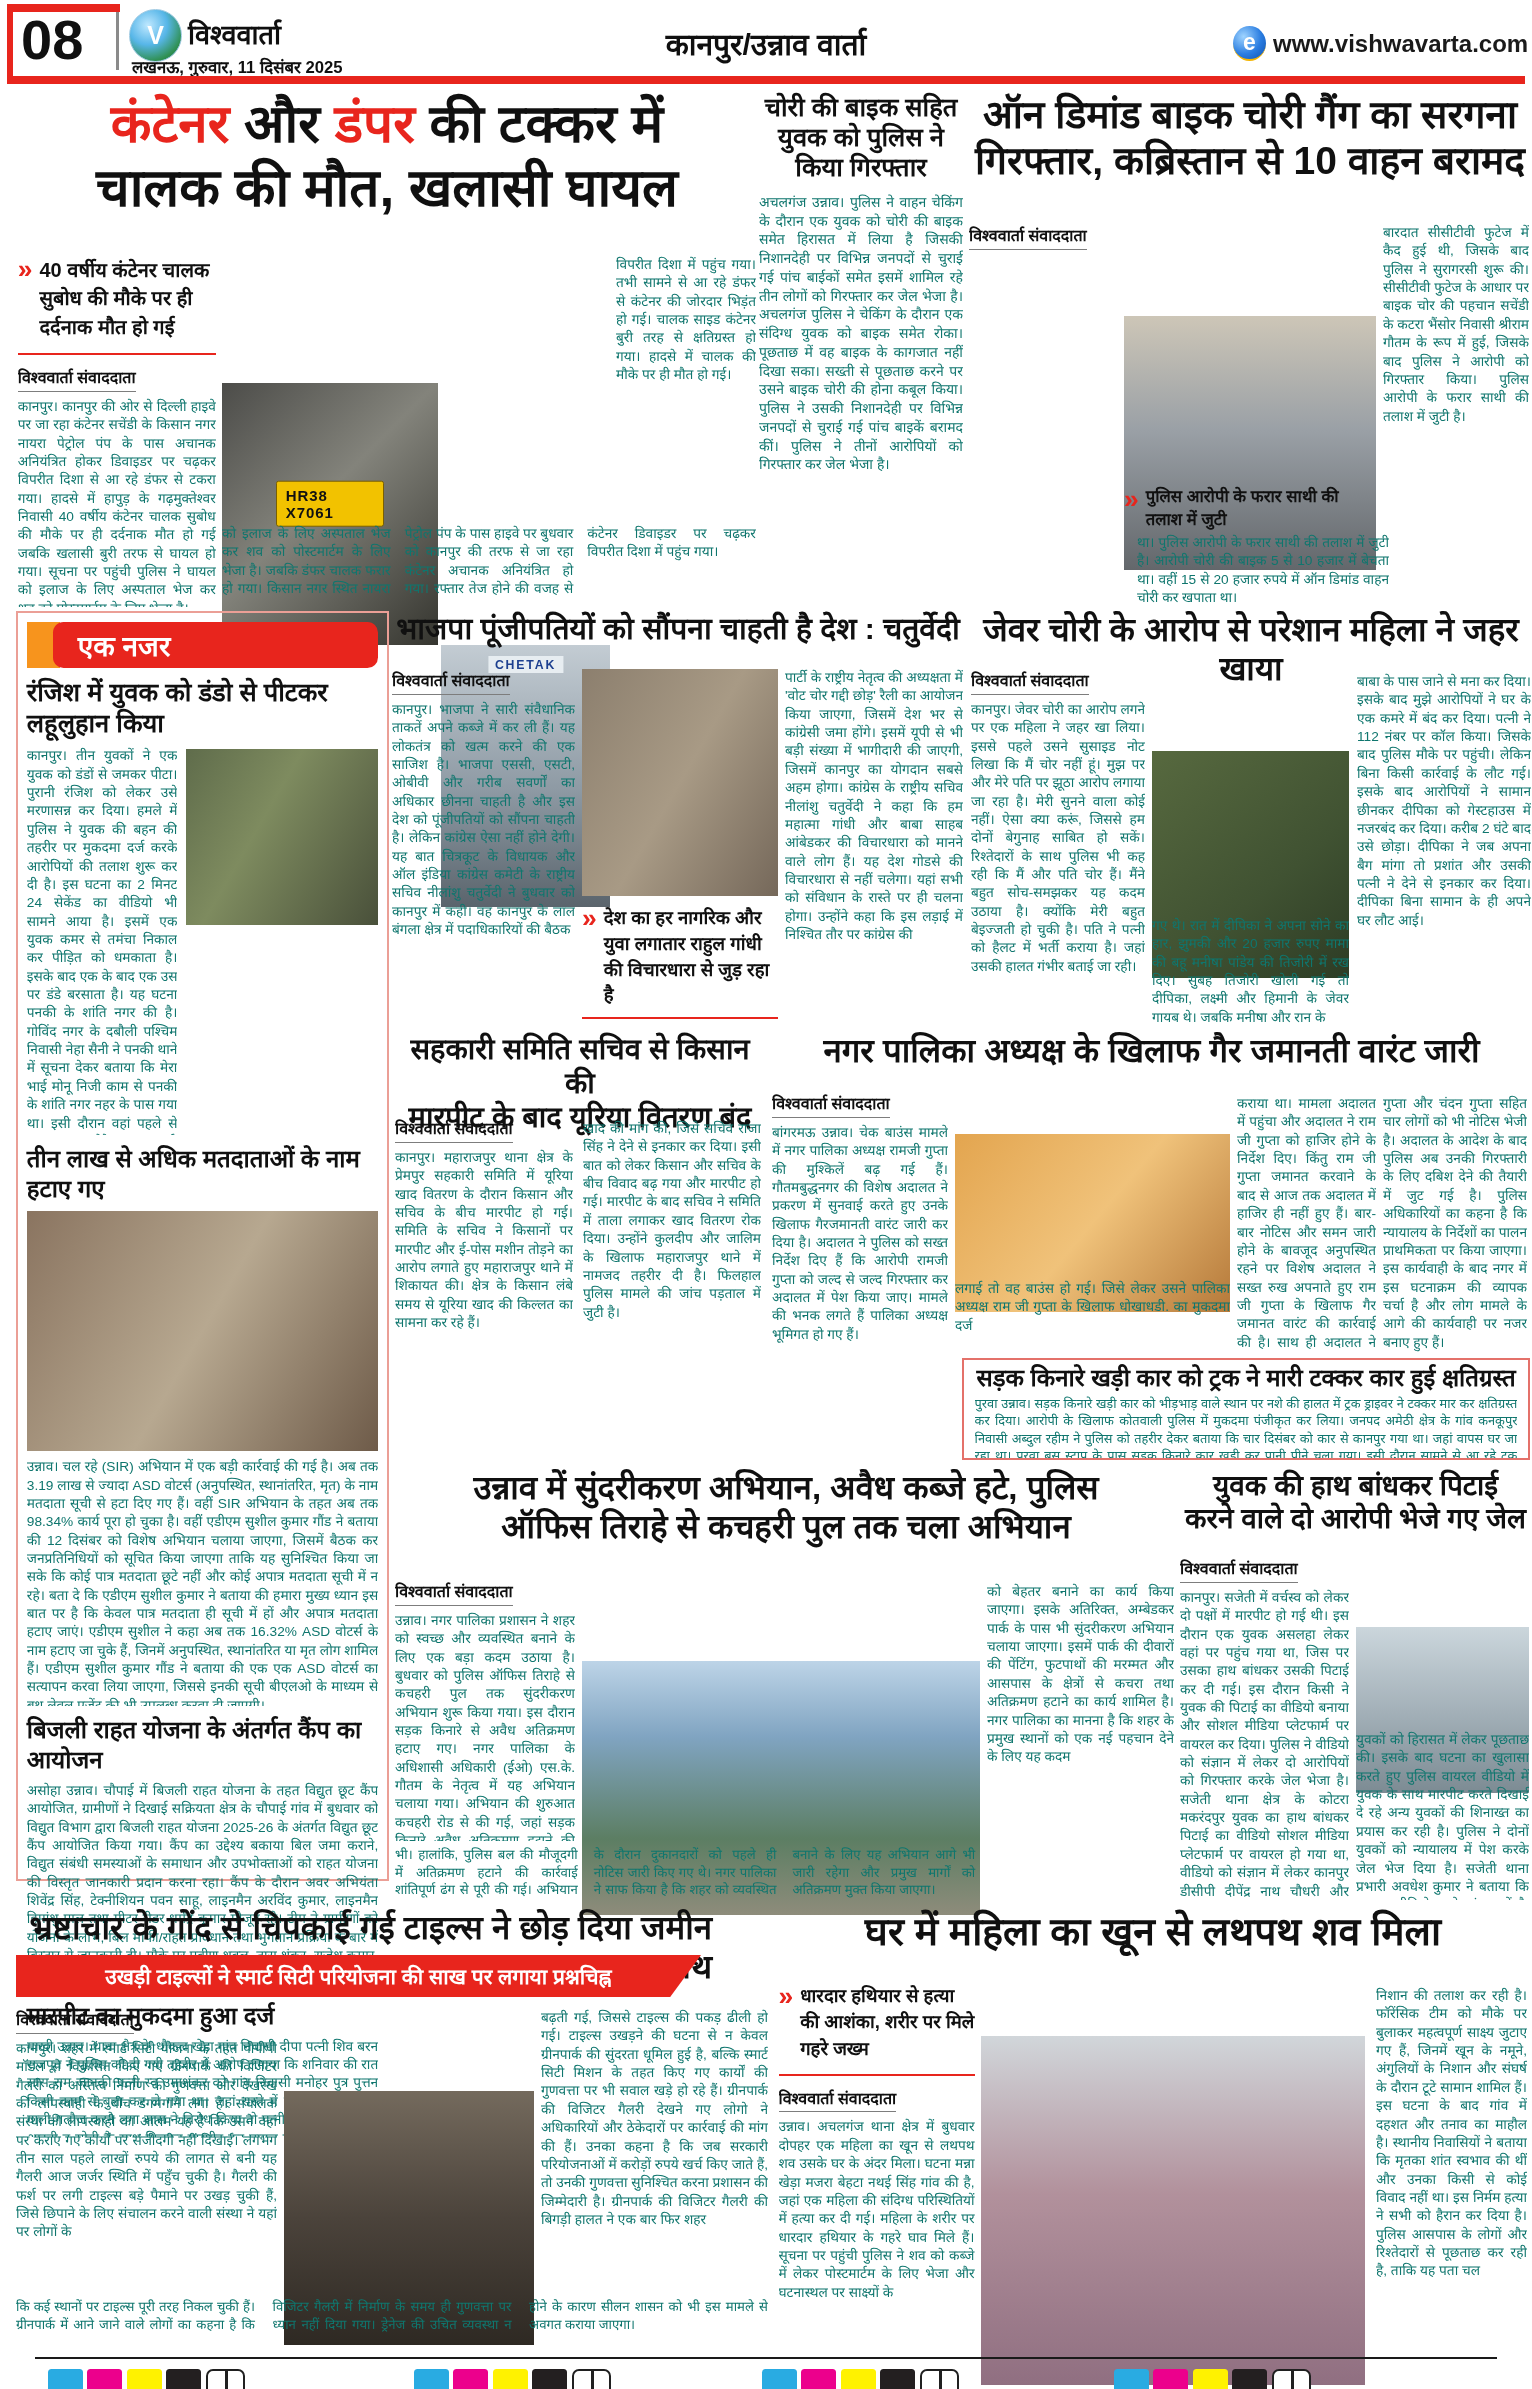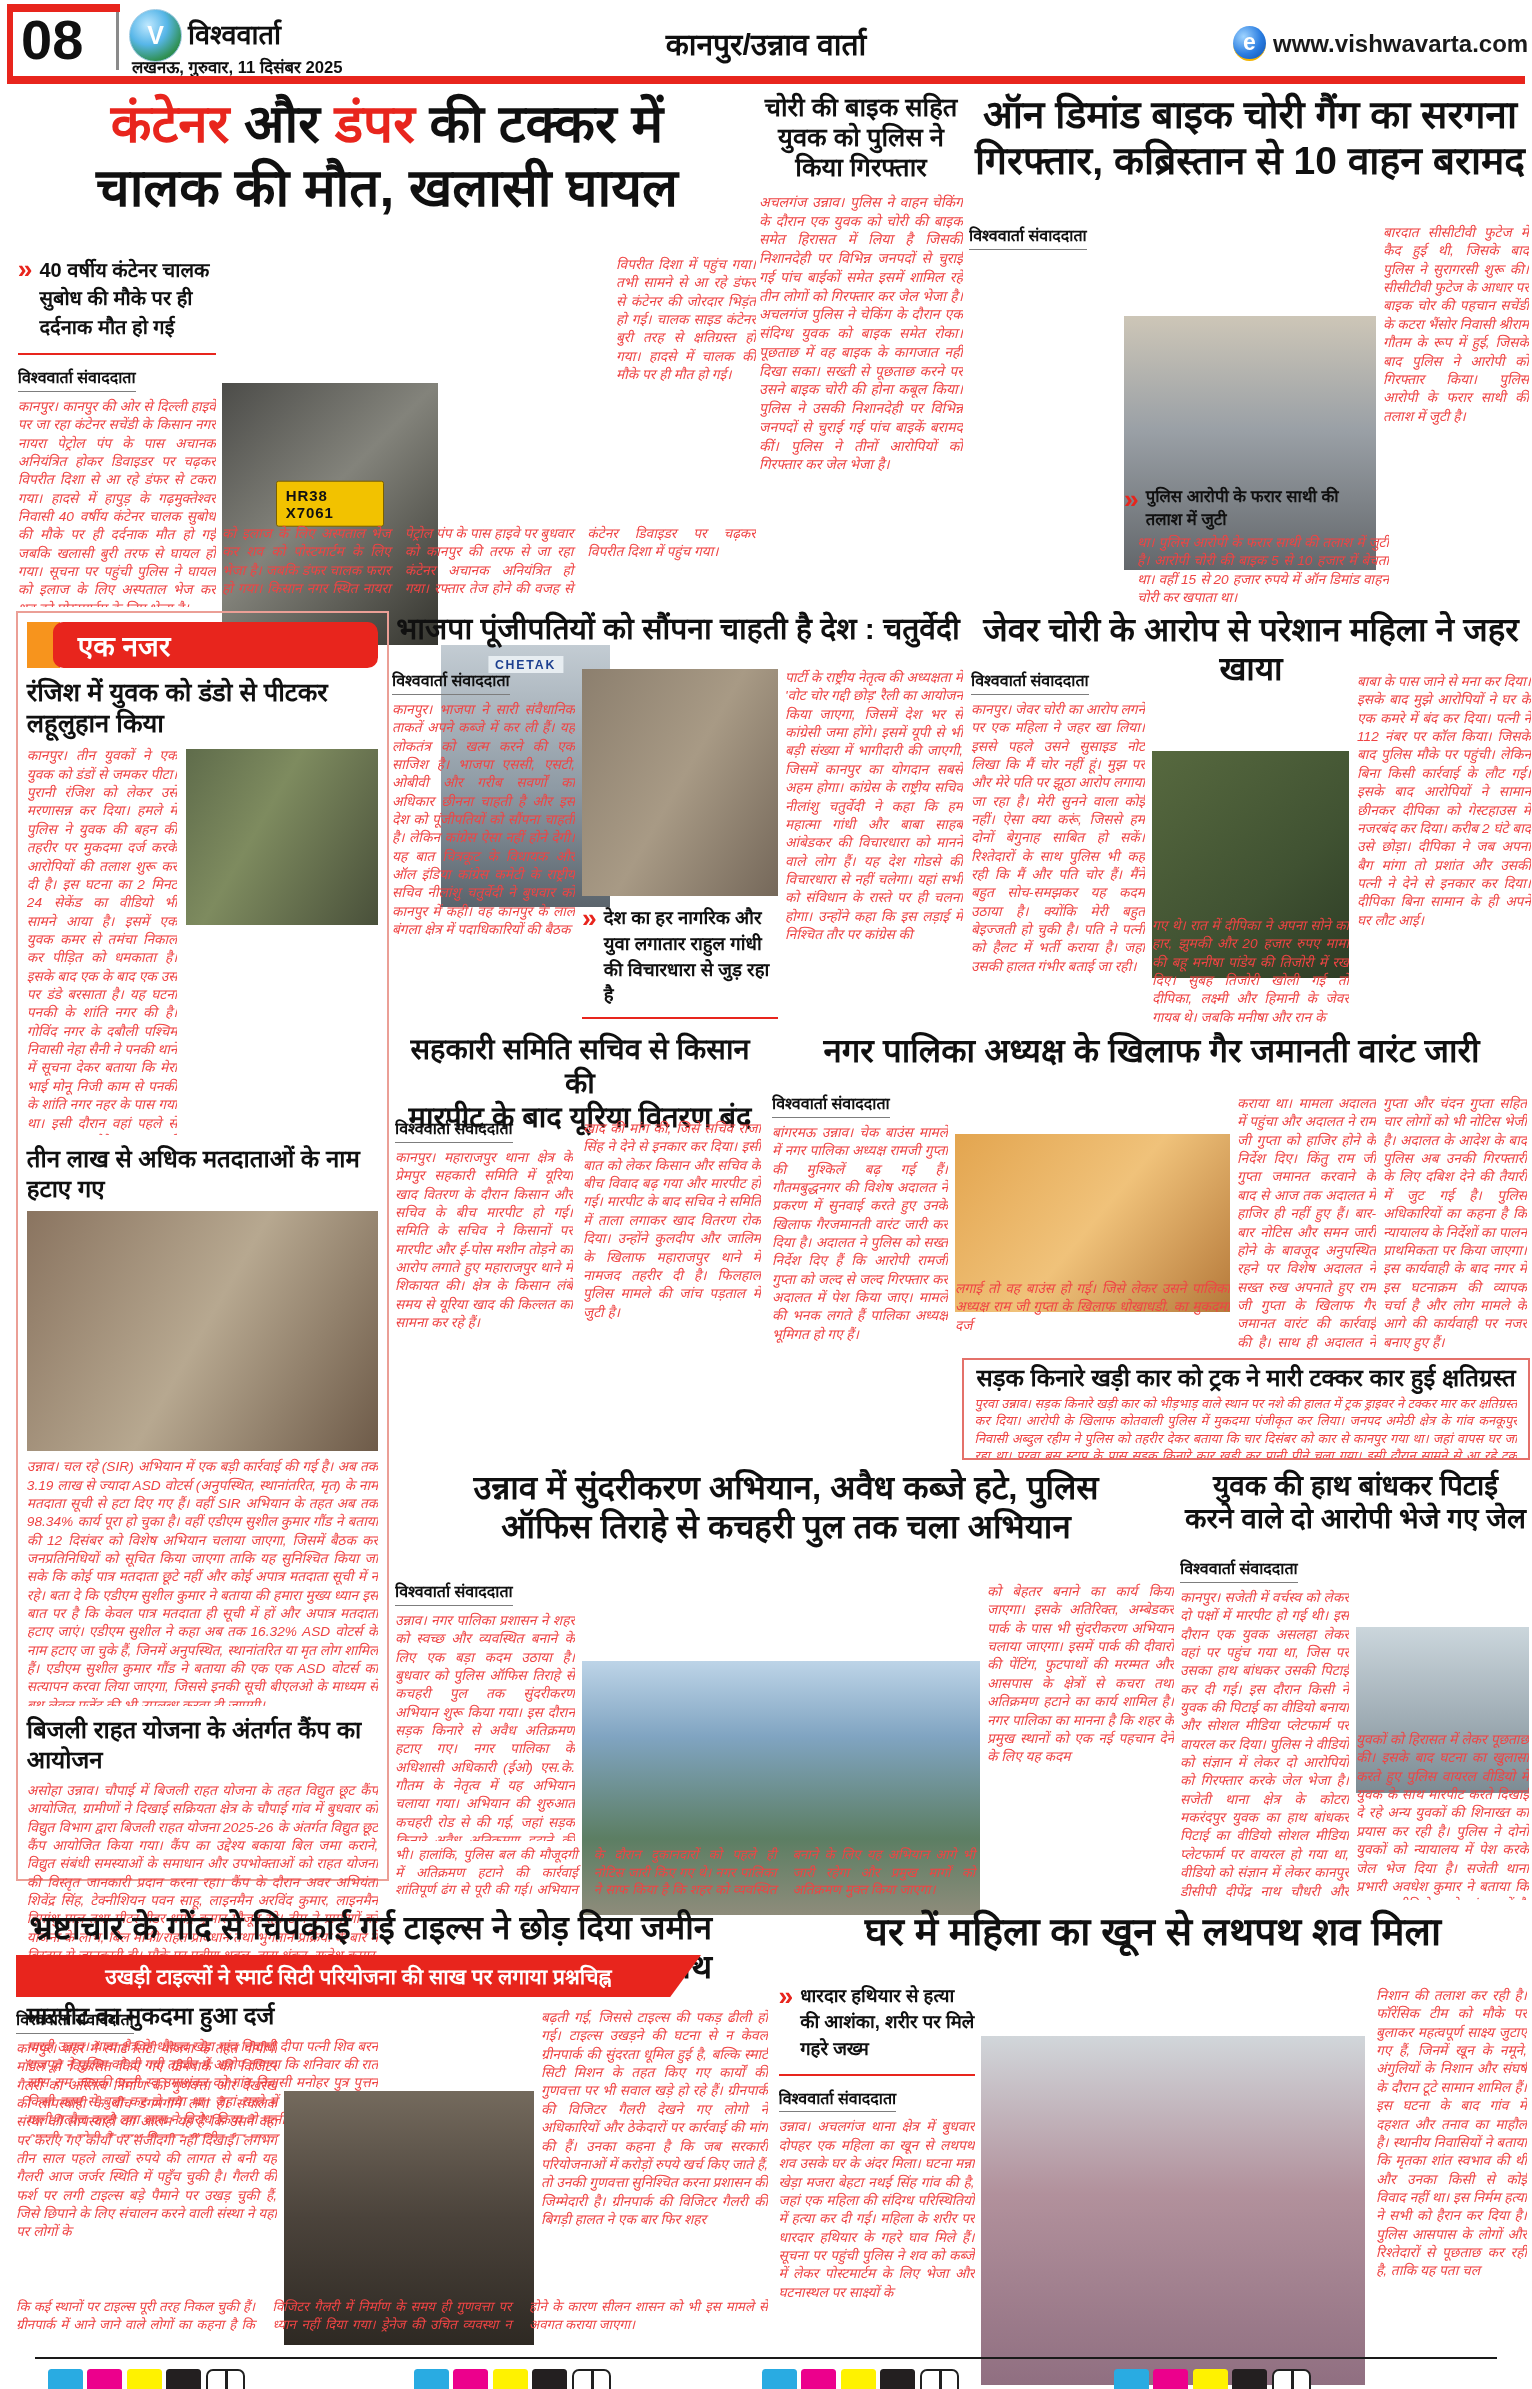--- a/index.html
+++ b/index.html
@@ -2,21 +2,21 @@
 <html style="font-size:14px"><head>
 <meta charset="utf-8">
 <style>
   html,body{margin:0;padding:0;background:#8a8a8a;}
   #paper{position:relative;width:1532px;height:2389px;background:#ffffff;
     font-family:"Liberation Sans","DejaVu Sans",sans-serif;color:#141414;overflow:hidden;}
   .abs{position:absolute;}
   .red{background:#e8251d;}
   .hl{font-weight:800;color:#101010;line-height:1.18;}
   .ctr{text-align:center;}
-  .body-txt{font-size:13.7px;line-height:1.34;text-align:justify;color:#ef4444;overflow:hidden;font-style:italic;}
+  .body-txt{font-size:13.7px;line-height:1.34;text-align:justify;color:#0f766e;overflow:hidden;}
   .byline{font-weight:700;font-size:16px;color:#101010;border-bottom:1.8px solid #7d7d7d;
     display:inline-block;padding-bottom:2.6px;margin-bottom:6.2px;}
   .clip{overflow:hidden;}
   .photo{position:relative;overflow:hidden;background:#9a9a9a;}
   .ph-truck{background:linear-gradient(135deg,#4c4c49 0%,#83837b 45%,#35352f 100%);}
   .ph-truck2{background:linear-gradient(180deg,#c3ccd3 0%,#8e9aa4 55%,#5a646c 100%);}
   .ph-bikes{background:linear-gradient(180deg,#cdc6b7 0%,#9aa0a6 45%,#63676b 100%);}
   .ph-beating{background:linear-gradient(120deg,#5f6c4b 0%,#7e8b5f 40%,#49503a 100%);}
   .ph-voters{background:linear-gradient(120deg,#8a7460 0%,#b7a890 50%,#6e5b49 100%);}
   .ph-congress{background:linear-gradient(120deg,#8c7f6e 0%,#a89a85 50%,#75685a 100%);}

